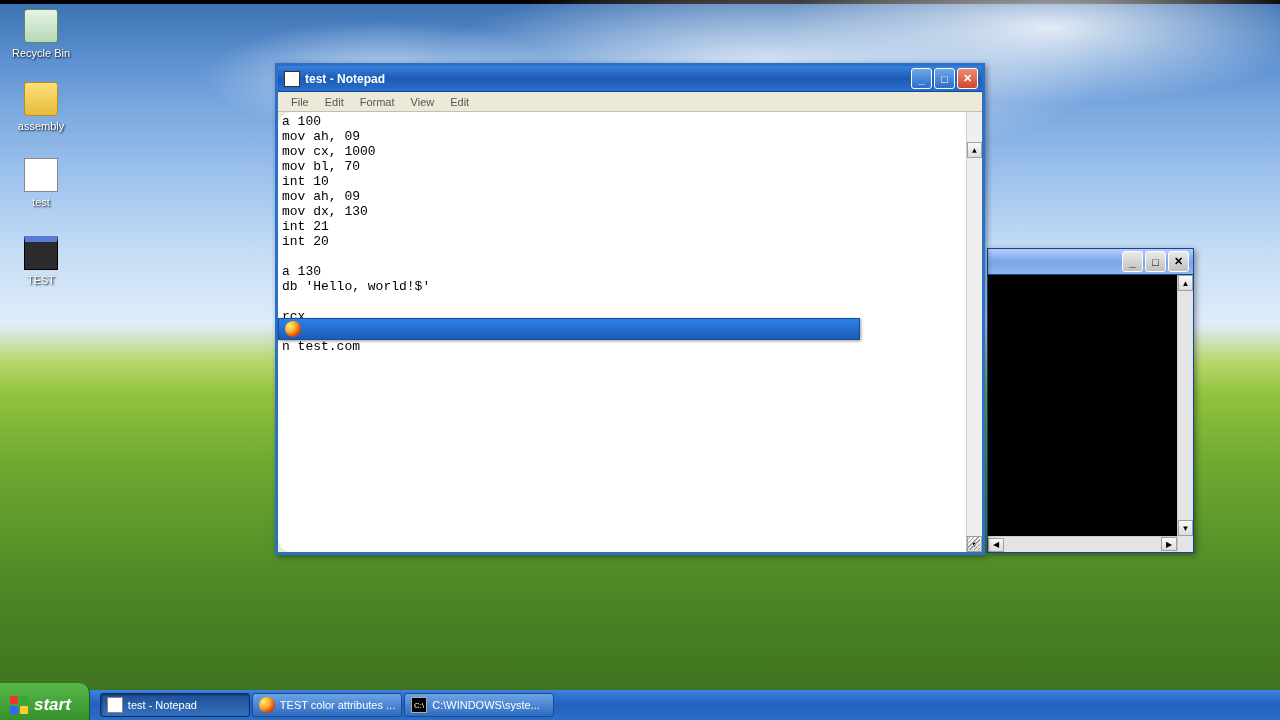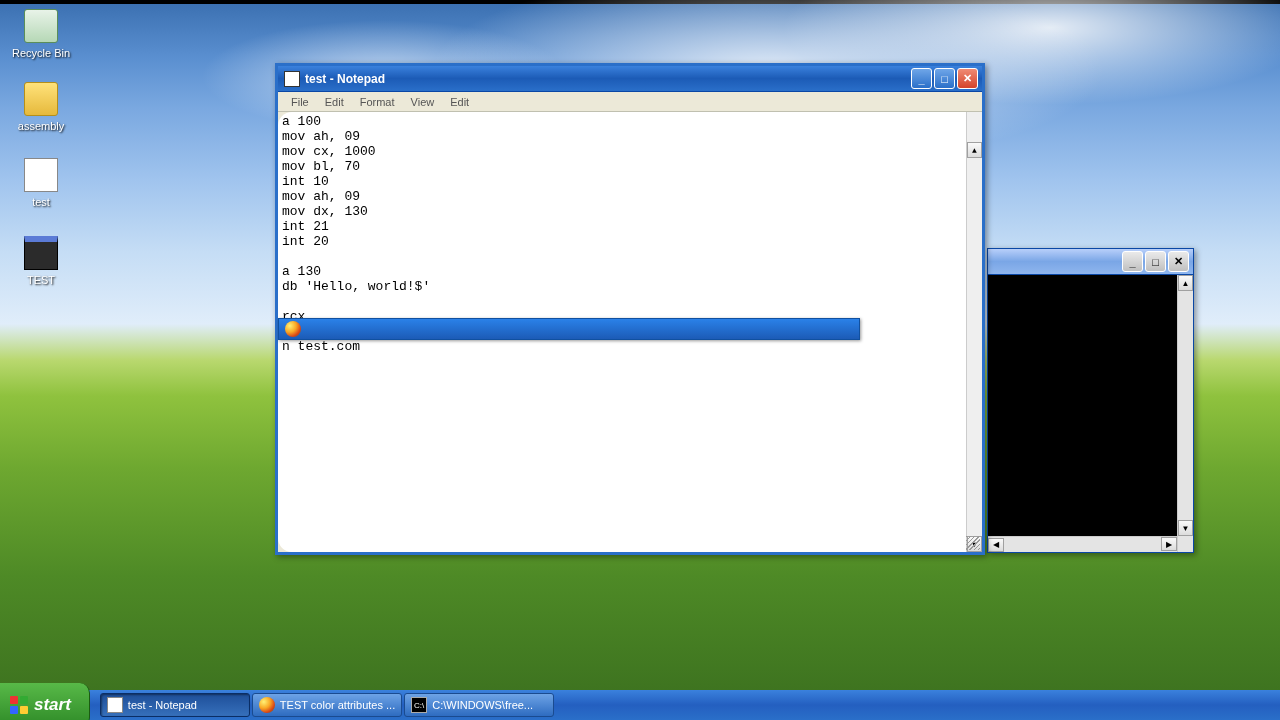--- a/index.html
+++ b/index.html
@@ -207,16 +207,16 @@
     <div class="taskbtn active">
       <div class="ti note"></div>
       <span>test - Notepad</span>
     </div>
     <div class="taskbtn">
       <div class="ti chrome"></div>
       <span>TEST color attributes ...</span>
     </div>
     <div class="taskbtn">
       <div class="ti cmd">C:\</div>
-      <span>C:\WINDOWS\free...</span>
+      <span>C:\WINDOWS\syste...</span>
     </div>
   </div>
 </div>
 
 </body></html>

